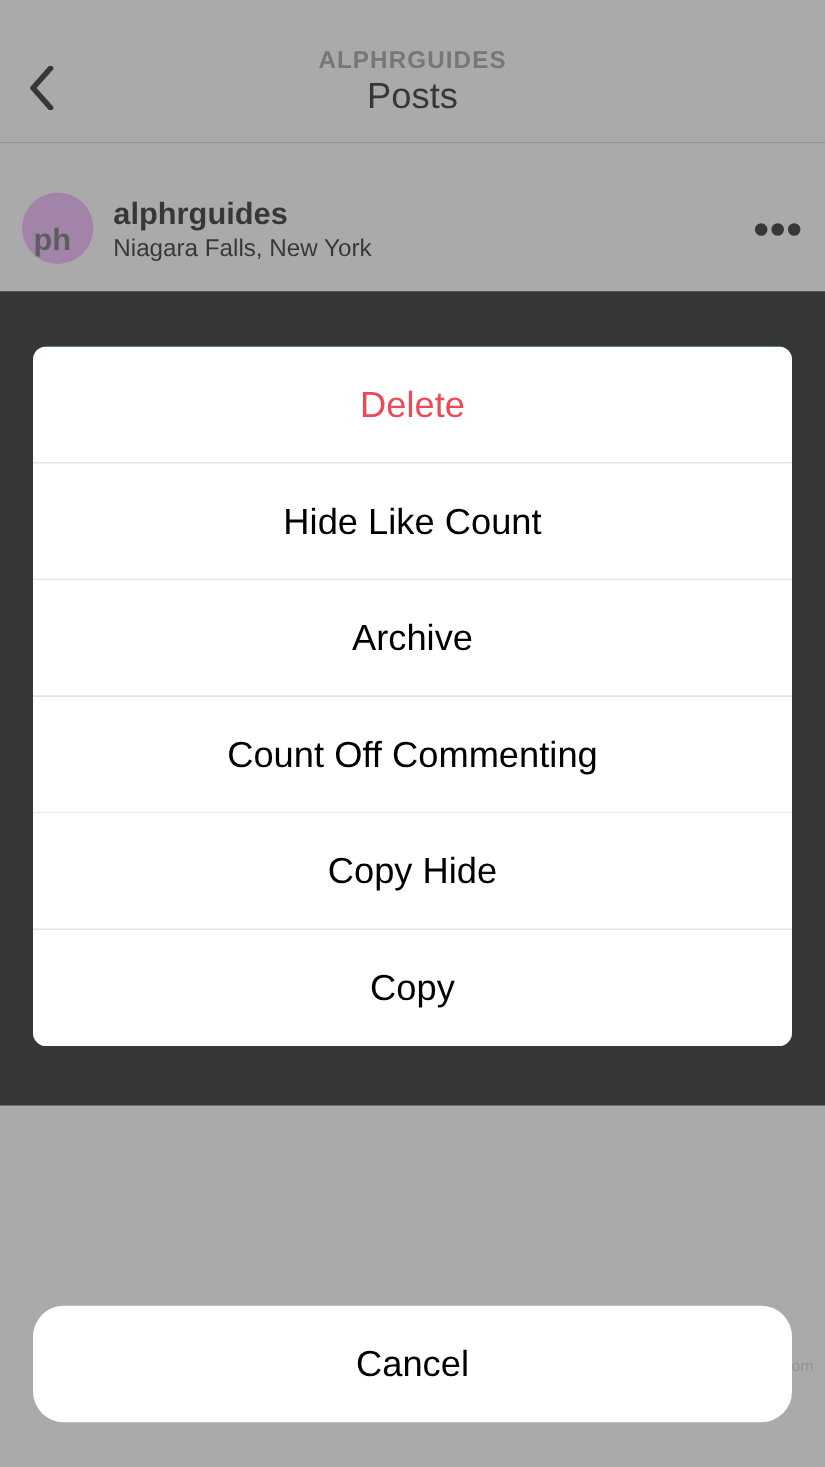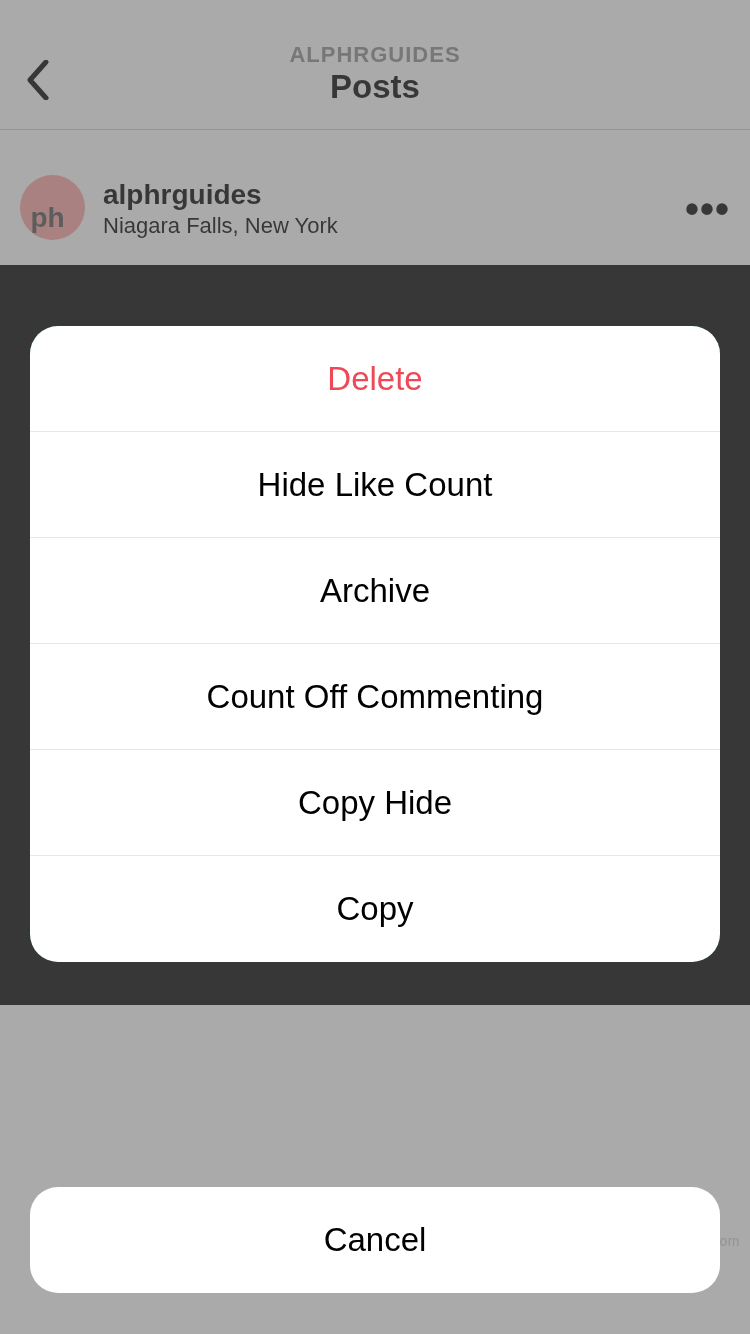--- a/index.html
+++ b/index.html
@@ -39,21 +39,21 @@
       margin-top: 18px;
     }
     .header-sub {
       font-size: 22px;
       font-weight: 600;
       color: #8e8e8e;
       letter-spacing: 1px;
     }
     .header-title {
       font-size: 33px;
-      font-weight: 700;
+      font-weight: 400;
       color: #000;
     }
     .back-icon {
       position: absolute;
       left: 24px;
       top: 60px;
     }
     .back-icon svg {
       width: 28px;
       height: 40px;
@@ -67,21 +67,21 @@
       background: #fff;
       display: flex;
       align-items: center;
       padding: 0 20px;
       z-index: 1;
     }
     .avatar {
       width: 65px;
       height: 65px;
       border-radius: 50%;
-      background: #fca5a5;
+      background: #f0abfc;
       display: flex;
       align-items: center;
       justify-content: center;
       overflow: hidden;
       margin-right: 18px;
       margin-top: 20px;
     }
     .avatar-text {
       color: #555;
       font-size: 28px;
@@ -133,23 +133,23 @@
       bottom: 85px;
       font-size: 14px;
       color: #ccc;
       z-index: 2;
       letter-spacing: 0.5px;
     }
     .action-sheet {
       position: absolute;
       left: 30px;
       right: 30px;
-      top: 326px;
+      top: 315px;
       background: #0f766e;
-      border-radius: 28px;
+      border-radius: 12px;
       z-index: 10;
       overflow: hidden;
     }
     .sheet-item {
       height: 106px;
       display: flex;
       align-items: center;
       justify-content: center;
       font-size: 33px;
       color: #000;

